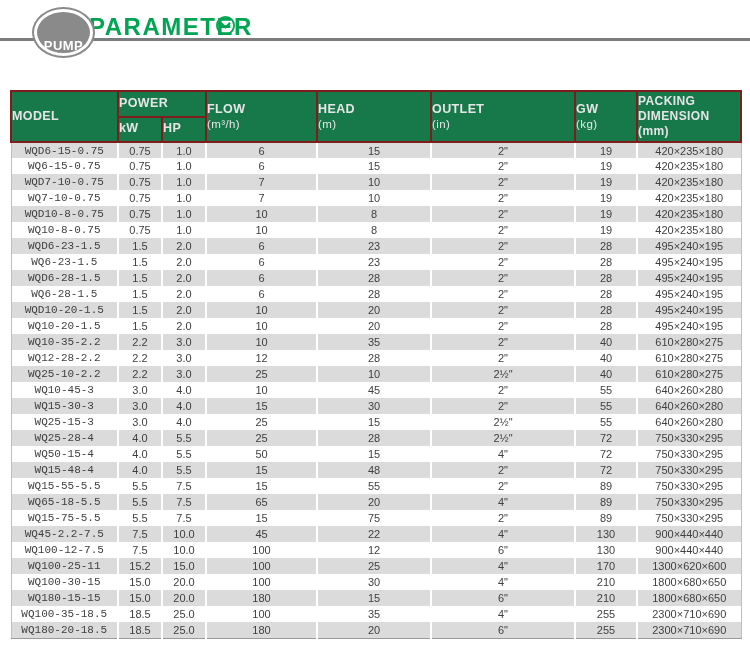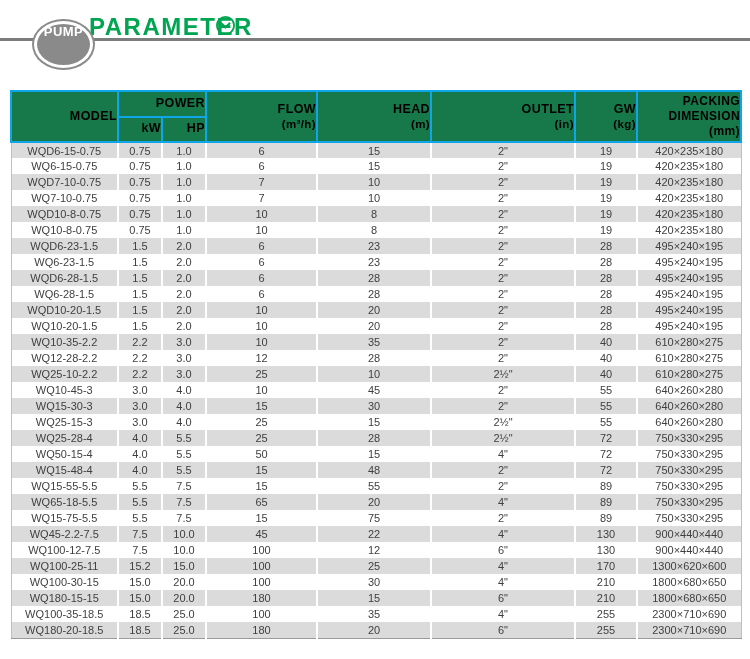--- a/index.html
+++ b/index.html
@@ -12,49 +12,49 @@
     --badge-gray:#8A8A8A;
     --cell-text:#3F3F3F;
   }
   *{box-sizing:border-box;margin:0;padding:0;}
   html,body{width:750px;height:659px;background:#ffffff;overflow:hidden;
     font-family:"Liberation Sans", sans-serif;}
   
   .banner{position:relative;height:90px;width:750px;}
   .rule{position:absolute;top:38px;left:0;width:750px;height:3px;
     background:var(--rule-gray);}
-  .badge{position:absolute;left:34px;top:21px;width:59px;height:47px;
+  .badge{position:absolute;left:34px;top:9px;width:59px;height:47px;
     border-radius:50%;background:var(--badge-gray);border:3px solid #fff;
-    box-shadow:0 0 0 2px var(--badge-gray);display:flex;align-items:flex-start;
+    box-shadow:0 0 0 2px var(--badge-gray);display:flex;align-items:flex-end;
     justify-content:center;color:#fff;font-weight:bold;font-size:13px;
     letter-spacing:.5px;z-index:2;}
   .title{position:absolute;left:89px;top:13px;font-size:24px;font-weight:bold;
     color:var(--accent-green);letter-spacing:1.5px;}
   .title-icon{position:absolute;left:215px;top:15px;width:21px;height:21px;}
   .logo{position:absolute;right:5px;top:8px;font-size:26px;font-weight:bold;
     color:var(--logo-green);letter-spacing:1px;white-space:nowrap;}
   .logo .m-wrap{position:relative;display:inline-block;}
   .logo .flame{position:absolute;left:48%;top:-6px;width:5px;height:19px;
     background:var(--logo-orange);border-radius:60% 40% 50% 50%;
     transform:rotate(24deg);transform-origin:50% 90%;}
   
   table{border-collapse:collapse;table-layout:fixed;width:730px;
     margin-left:10px;border-left:1px solid #bfbfbf;border-right:1px solid #bfbfbf;
     border-bottom:1px solid #9a9a9a;}
-  th{background:var(--header-green);color:#000000;font-weight:bold;
-    font-size:12.5px;letter-spacing:.4px;border:2px solid #0ea5e9;
-    text-align:right;vertical-align:middle;line-height:1.25;padding:2px 0;}
+  th{background:var(--header-green);color:#e5e5e5;font-weight:bold;
+    font-size:12.5px;letter-spacing:.4px;border:2px solid #7f1d1d;
+    text-align:left;vertical-align:middle;line-height:1.25;padding:2px 0;}
   th.packing{font-size:12px;}
-  th .sub{display:block;font-size:11.5px;font-weight:bold;padding-left:24px;}
+  th .sub{display:block;font-size:11.5px;font-weight:normal;}
   thead tr:first-child th{height:24px;}
   thead tr:last-child th{height:24px;}
   tbody td{height:16px;font-size:11px;color:var(--cell-text);
     text-align:center;vertical-align:middle;padding:0 2px;
     border-left:2px solid #fff;white-space:nowrap;}
-  tbody td:first-child{border-left:none;}
+  tbody td:first-child{border-left:none;font-family:Liberation Mono, monospace;}
   tbody tr:nth-child(odd){background:var(--stripe-gray);}
   tbody tr:nth-child(even){background:#ffffff;}
 </style>
 </head>
 <body>
 
 <div class="banner">
   <div class="rule"></div>
   <div class="badge">
     <span>PUMP</span>

